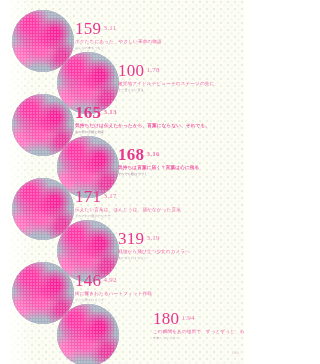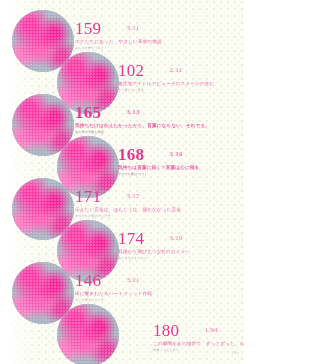--- a/index.html
+++ b/index.html
@@ -89,21 +89,21 @@
       radial-gradient(ellipse 40% 30% at 52% 44%, rgba(255,45,160,.75), rgba(255,45,160,0) 70%),
       radial-gradient(ellipse 28% 44% at 24% 50%, rgba(240,70,170,.5), rgba(240,70,170,0) 72%);
   }
   .thumb .grain{
     position:absolute;inset:0;
     background-image:radial-gradient(circle at 1px 1px, rgba(255,255,255,.22) .7px, rgba(255,255,255,0) 1.2px);
     background-size:3px 3px;
   }
 
   .meta{position:absolute;z-index:5;white-space:nowrap;}
-  .numline{display:flex;align-items:baseline;gap:23px;}
+  .numline{display:flex;align-items:baseline;}
   .pagenum{
     font-family:"Liberation Serif",serif;
     font-size:17px;
     line-height:1;
     color:#e8368f;
     letter-spacing:.2px;
   }
   .subnum{
     font-family:"Liberation Serif",serif;
     font-size:7px;
@@ -164,22 +164,22 @@
   </div>
 
   <div class="entry">
     <div class="thumb" style="left:57px;top:52px;width:62px;height:62px;">
       <div class="duo"></div>
       <div class="duo2"></div>
       <div class="grain"></div>
     </div>
     <div class="meta" style="left:118px;top:62px;">
       <div class="numline">
-        <span class="pagenum">102</span>
-        <span class="subnum">2.11</span>
+        <span class="pagenum">100</span>
+        <span class="subnum">1.78</span>
       </div>
       <div class="title">被災地アイドルデビューそのステージの先に</div>
       <div class="sub">まだ言えない言葉</div>
     </div>
   </div>
 
   <div class="entry">
     <div class="thumb" style="left:12px;top:94px;width:62px;height:62px;">
       <div class="duo"></div>
       <div class="duo2"></div>
@@ -228,51 +228,51 @@
   </div>
 
   <div class="entry">
     <div class="thumb" style="left:57px;top:220px;width:62px;height:62px;">
       <div class="duo"></div>
       <div class="duo2"></div>
       <div class="grain"></div>
     </div>
     <div class="meta" style="left:118px;top:230px;">
       <div class="numline">
-        <span class="pagenum">174</span>
+        <span class="pagenum">319</span>
         <span class="subnum">3.19</span>
       </div>
       <div class="title">戦場から飛び立つ少女のカメラへ</div>
       <div class="sub">あの日をわすれない</div>
     </div>
   </div>
 
   <div class="entry">
     <div class="thumb" style="left:12px;top:262px;width:62px;height:62px;">
       <div class="duo"></div>
       <div class="duo2"></div>
       <div class="grain"></div>
     </div>
     <div class="meta" style="left:75px;top:272px;">
       <div class="numline">
         <span class="pagenum">146</span>
-        <span class="subnum">3.21</span>
+        <span class="subnum">4.92</span>
       </div>
       <div class="title">街に響きわたるハートフィット作戦</div>
       <div class="sub">小さな声をひろって</div>
     </div>
   </div>
 
   <div class="entry">
     <div class="thumb" style="left:57px;top:304px;width:62px;height:62px;">
       <div class="duo"></div>
       <div class="duo2"></div>
       <div class="grain"></div>
     </div>
-    <div class="meta" style="left:118px;top:322px;padding-left:35px;">
+    <div class="meta" style="left:118px;top:310px;padding-left:35px;">
       <div class="numline">
         <span class="pagenum">180</span>
         <span class="subnum">1.94</span>
       </div>
       <div class="title">この瞬間をあの場所で、ずっとずっと、わすれない</div>
       <div class="sub">未来へつなぐ日々</div>
     </div>
   </div>
 
   <div id="folio">158</div>

